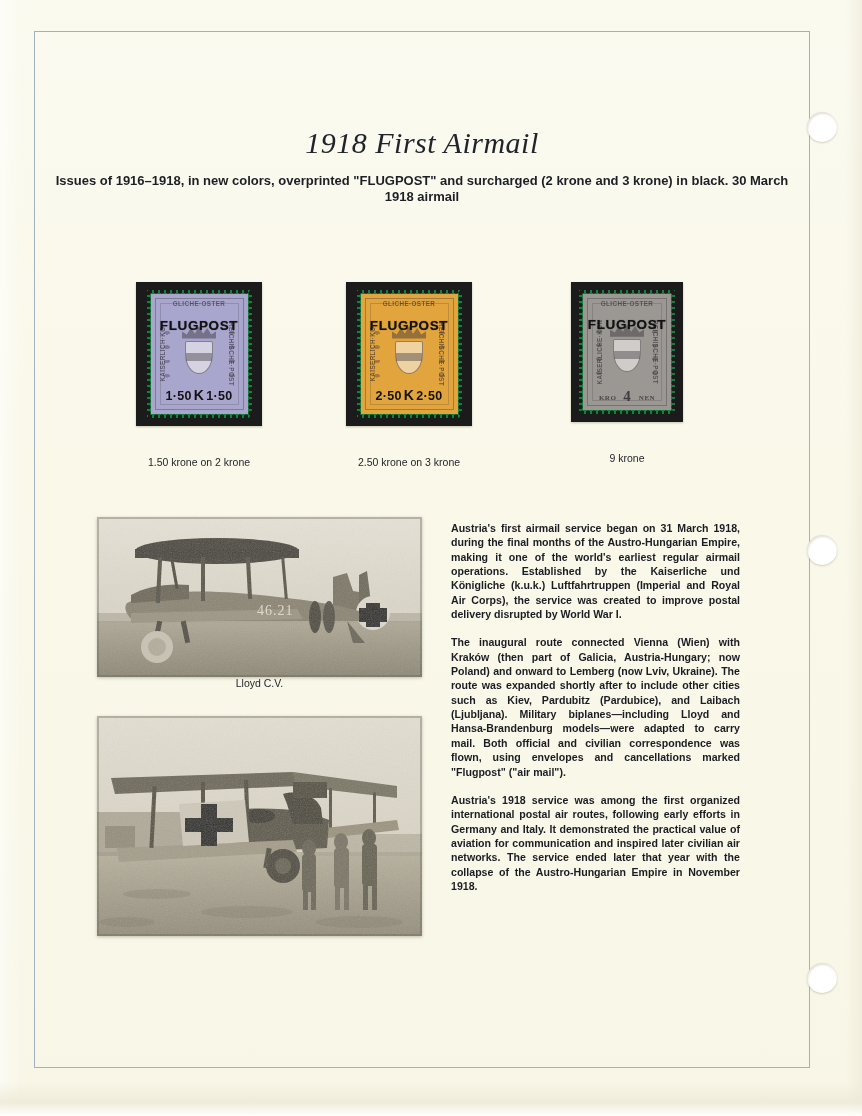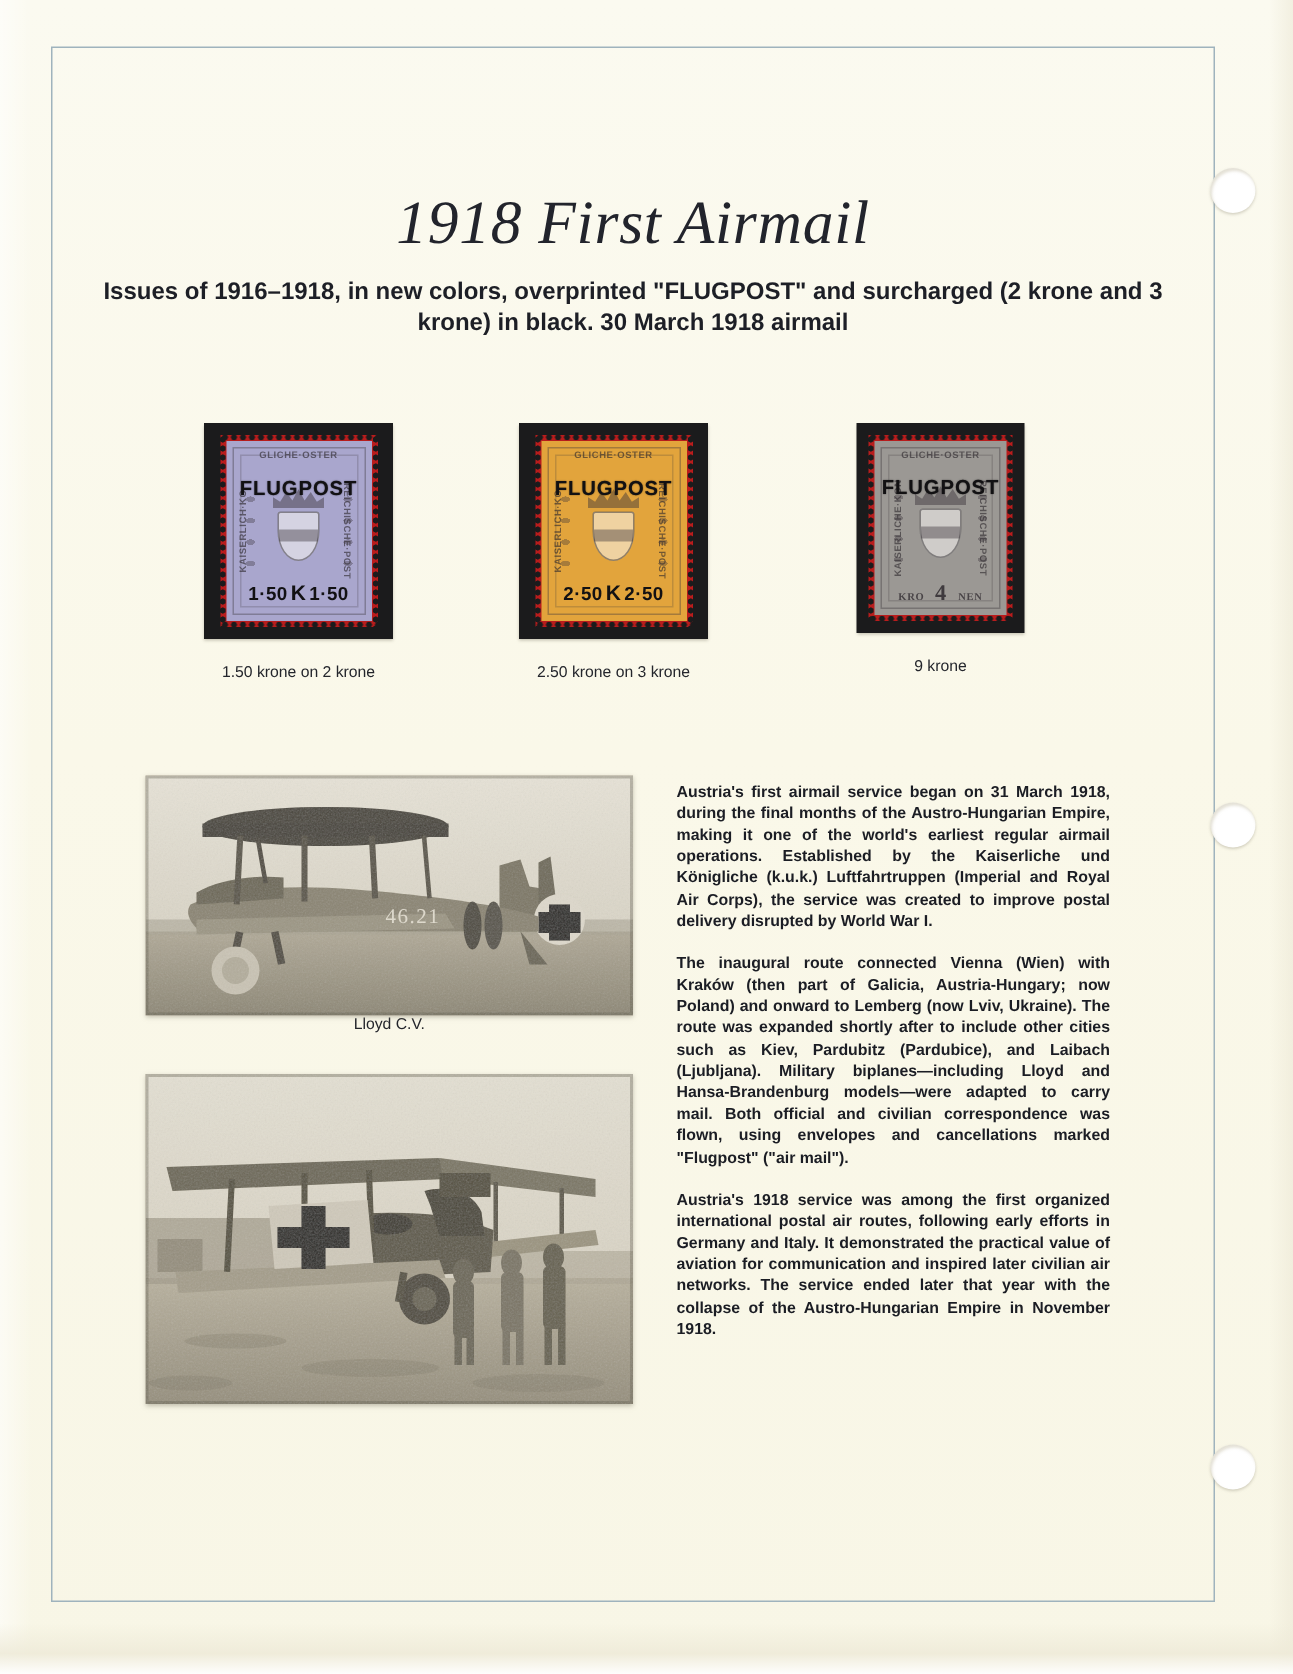--- a/index.html
+++ b/index.html
@@ -75,38 +75,38 @@
   .header {
     position: absolute;
     left: 34px;
     top: 126px;
     width: 776px;
     text-align: center;
   }
   .page-title {
     font-family: "Liberation Serif", serif;
     font-style: italic;
-    font-size: 41px;
+    font-size: 30px;
     letter-spacing: 0.5px;
     color: #22242c;
     margin: 0;
     line-height: 1.12;
     font-weight: 400;
   }
   .page-subtitle {
     font-family: "Liberation Serif", serif;
     font-style: italic;
     font-size: 24px;
     color: #22242c;
     margin: 16px 0 0 0;
     line-height: 1.1;
     font-weight: 400;
   }
   .page-description {
-    font-size: 16px;
+    font-size: 13px;
     color: #1d1f26;
     margin: 13px auto 16px auto;
     line-height: 1.3;
     max-width: 740px;
     font-weight: bold;
   }
 
   
   .stamps-row {
     position: absolute;
@@ -133,21 +133,21 @@
     align-items: center;
     justify-content: center;
   }
   .mount-wide   { width: 126px; height: 144px; }
   .mount-narrow { width: 112px; height: 140px; }
 
   
   .stamp {
     position: relative;
     box-sizing: border-box;
-    background: #b91c1c;
+    background: #15803d;
     padding: 4px;
   }
   .stamp-w { width: 105px; height: 128px; }
   .stamp-n { width: 96px;  height: 124px; }
 
   .stamp-perf-top, .stamp-perf-bottom {
     position: absolute;
     left: 0; right: 0;
     height: 5px;
     background-image: radial-gradient(circle at 3px 2.5px, #1b1b1c 1.9px, rgba(27,27,28,0) 2.2px);
@@ -319,21 +319,21 @@
     left: 50%;
     bottom: 4%;
     transform: translateX(-50%);
     font-family: "Liberation Serif", serif;
     font-weight: bold;
     font-size: 15px;
     color: rgba(40,35,40,0.8);
   }
 
   .stamp-caption {
-    margin-top: 16px;
+    margin-top: 30px;
     font-size: 10.5px;
     color: #24262c;
     text-align: center;
   }
 
   
   .photo-column {
     position: absolute;
     left: 97px;
     top: 517px;

